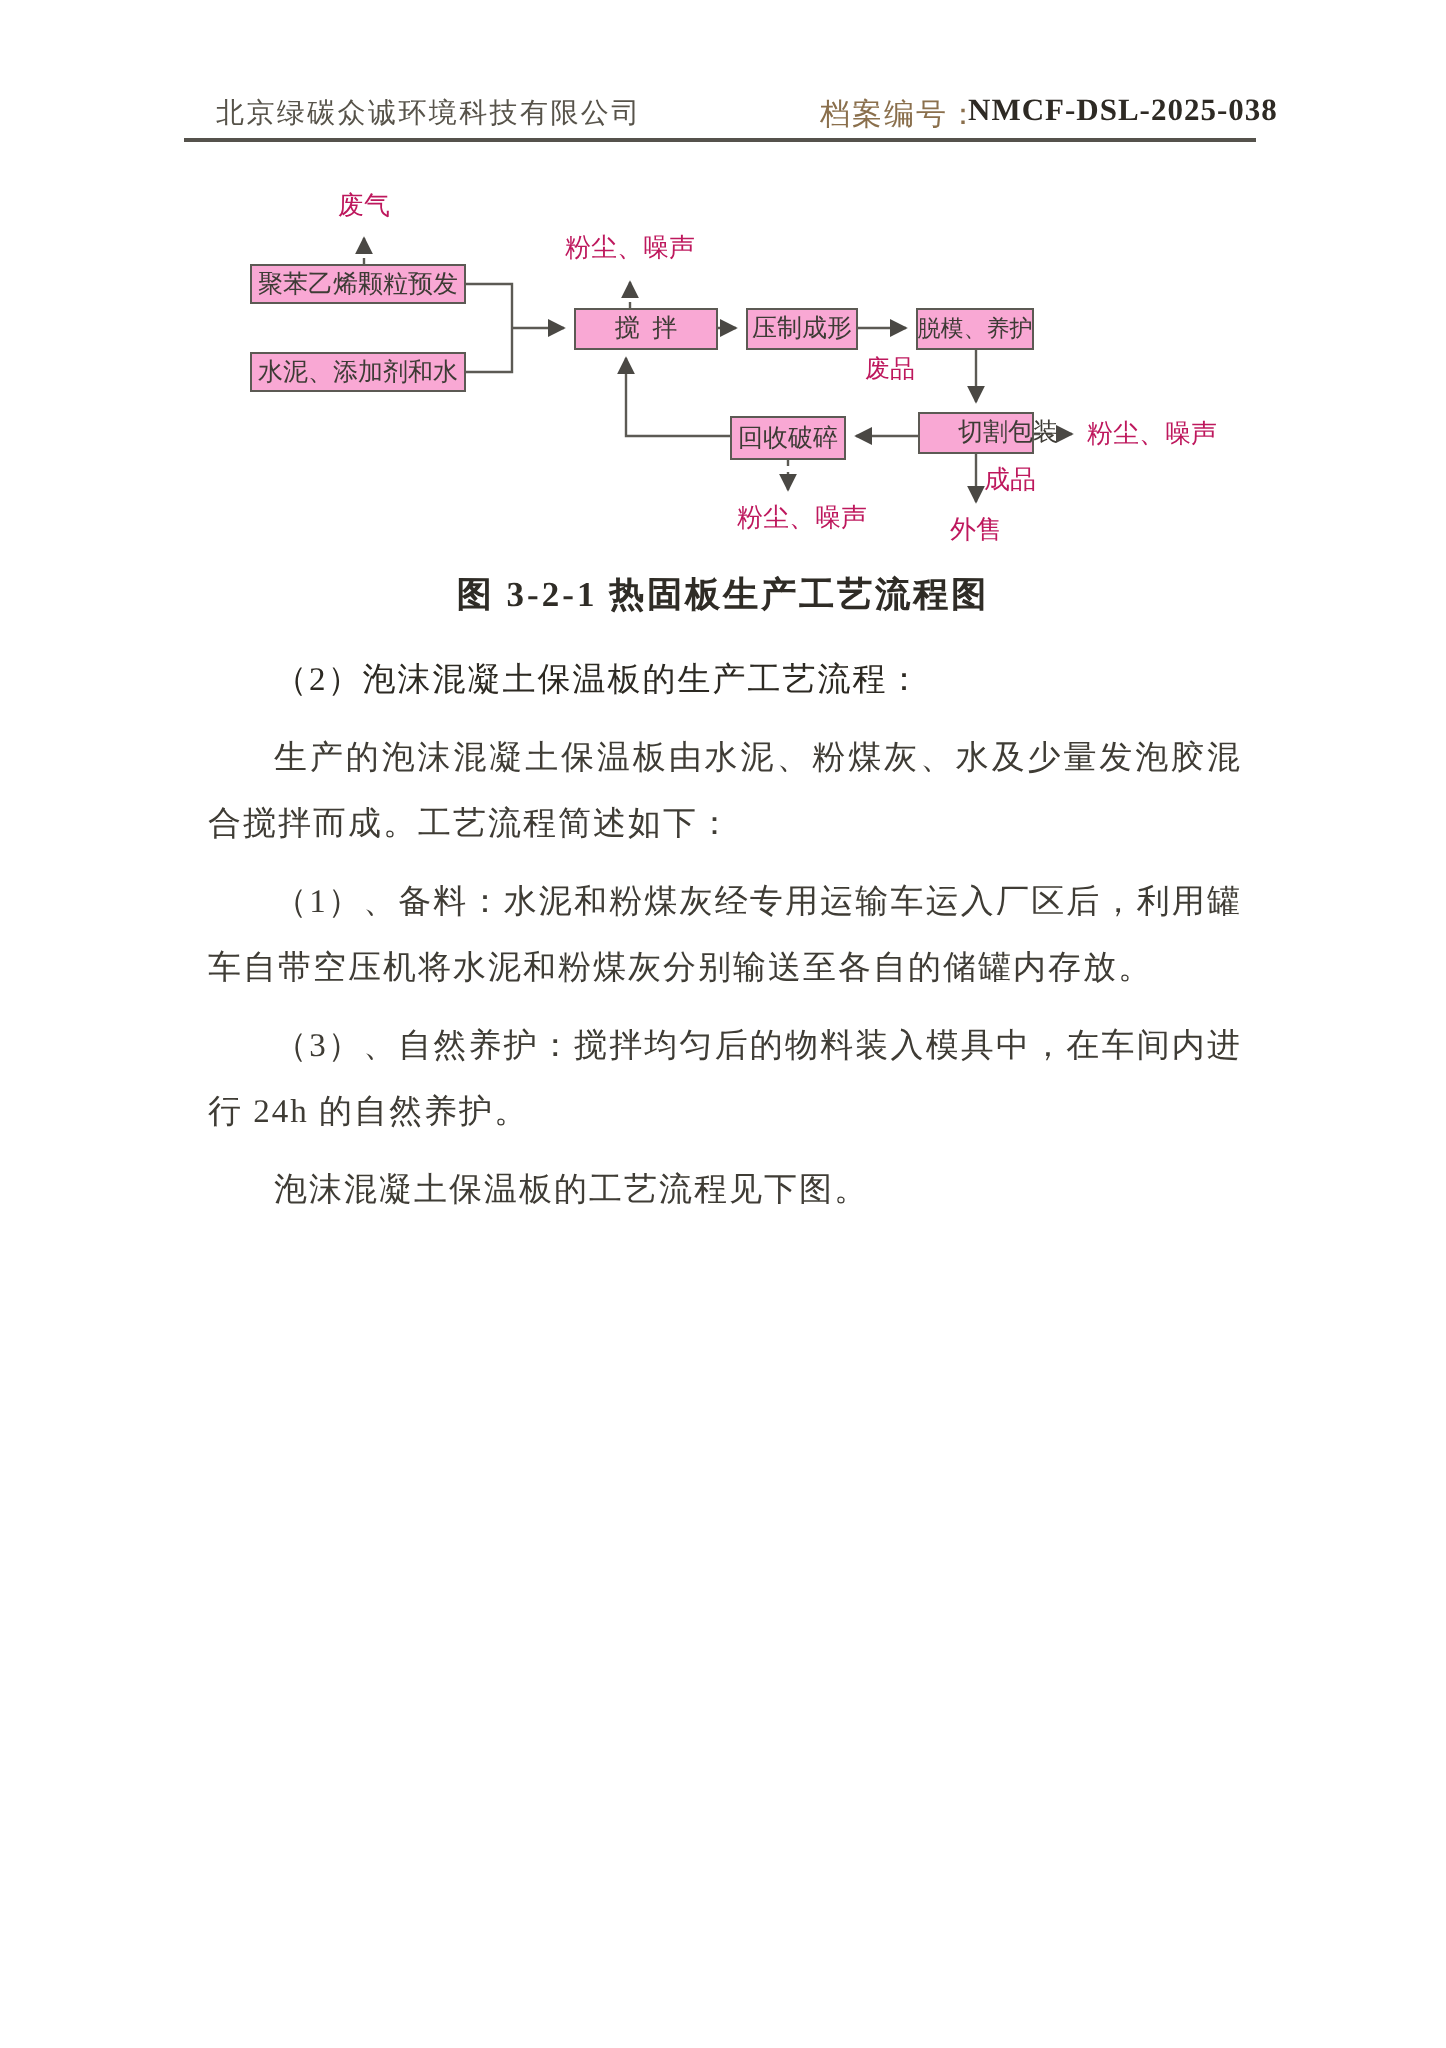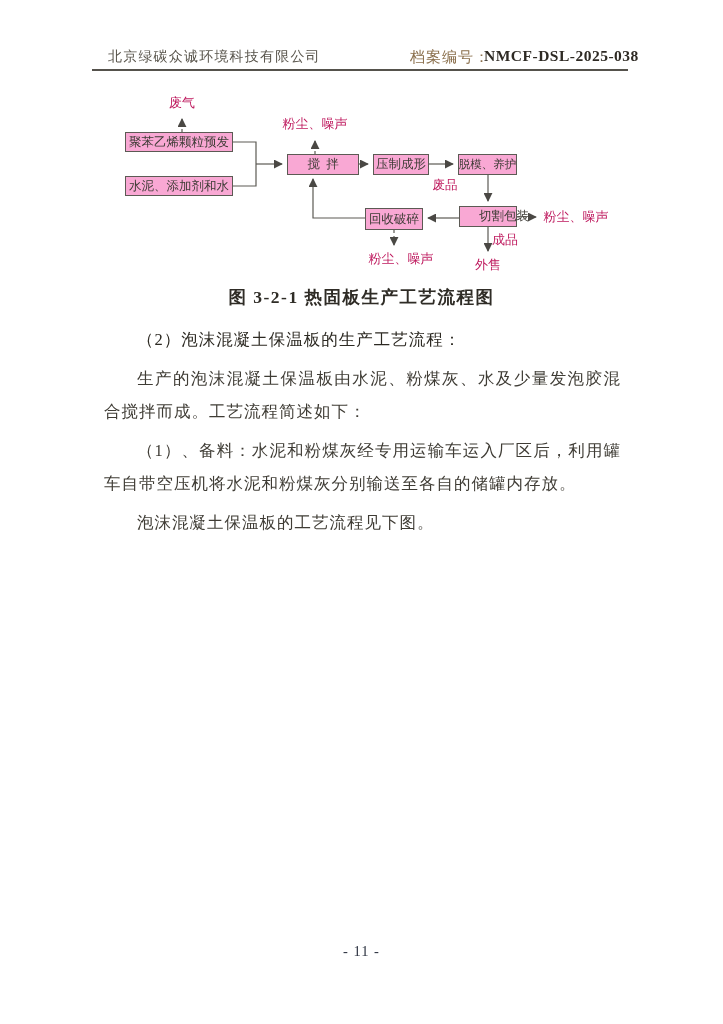--- a/index.html
+++ b/index.html
@@ -118,20 +118,18 @@
     <span class="fc-label" style="left:405px;top:152px;">成品</span>
     <span class="fc-label" style="left:388px;top:177px;">外售</span>
   </div>
 
   <div class="caption">图 3-2-1 热固板生产工艺流程图</div>
 
   <div class="content">
     <p class="heading">（2）泡沫混凝土保温板的生产工艺流程：</p>
     <p>生产的泡沫混凝土保温板由水泥、粉煤灰、水及少量发泡胶混合搅拌而成。工艺流程简述如下：</p>
     <p>（1）、备料：水泥和粉煤灰经专用运输车运入厂区后，利用罐车自带空压机将水泥和粉煤灰分别输送至各自的储罐内存放。</p>
+    <p>（3）、自然养护：搅拌均匀后的物料装入模具中，在车间内进行 24h 的自然养护。</p>
     <p>泡沫混凝土保温板的工艺流程见下图。</p>
   </div>
 
-  <div class="footer">
-    <span>- 11 -</span>
-  </div>
 
 </div>
 
 </body></html>

